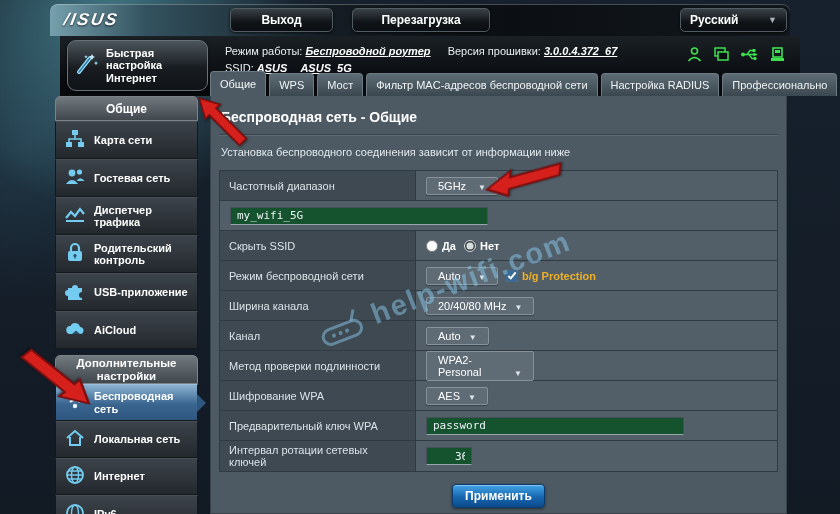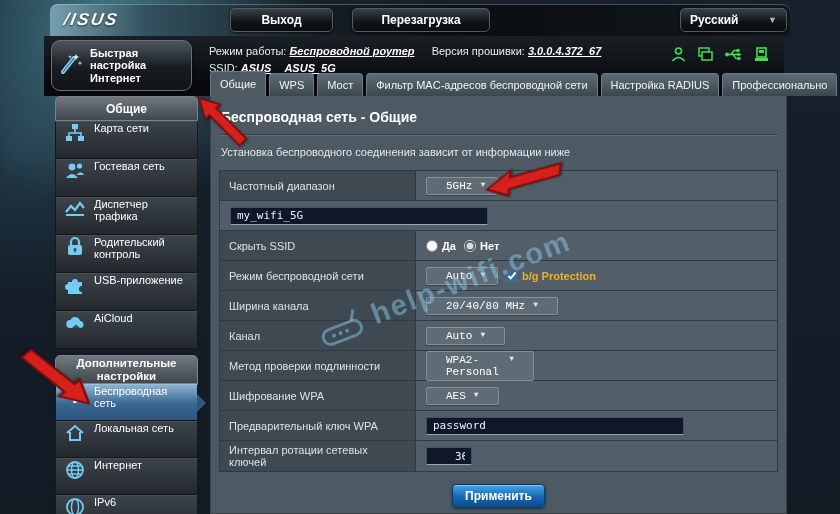--- a/index.html
+++ b/index.html
@@ -28,21 +28,21 @@
     background:linear-gradient(180deg,#3a4147,#101418 60%,#0b0e11);
     border:1px solid #515b62; border-radius:5px; color:#fff; font-weight:bold; font-size:12px;
     box-shadow:0 1px 3px rgba(0,0,0,.7); cursor:pointer;
   }
   .btn-logout{ left:180px; top:4px; width:103px; }
   .btn-reboot{ left:290px; top:4px; width:138px;margin-left:12px; }
   .lang-btn{ left:630px; top:4px; width:107px; justify-content:space-between; padding:0 9px; }
   .lang-caret{ font-size:9px; color:#aab3ba; }
   
   .infostrip{
-    position:absolute; left:44px; top:36px; width:740px; height:60px;
+    position:absolute; left:60px; top:36px; width:740px; height:60px;
     background:linear-gradient(180deg,#1a2025,#07090c 80%);
   }
   .quick-btn{
     position:absolute; left:7px; top:4px; width:141px; height:51px;
     border:1px solid #687178; border-radius:9px;
     background:linear-gradient(180deg,#4c555c,#181c20 55%,#101317);
     display:flex; align-items:center; gap:6px; padding:0 6px;
     color:#fff; font-weight:bold; font-size:11px; line-height:1.15; cursor:pointer;
     box-shadow:0 1px 3px rgba(0,0,0,.6);
   }
@@ -64,24 +64,24 @@
   
   .sidebar{ position:absolute; left:55px; top:96px; width:143px; z-index:2; }
   .side-header{
     height:25px; display:flex; align-items:center; justify-content:center; text-align:center;
     background:linear-gradient(180deg,#71787e,#40474d);
     border:1px solid #7b8288; border-radius:5px 5px 0 0;
     color:#fff; font-weight:bold; font-size:12px;
   }
   .side-header.tall{ height:29px; line-height:1.1; font-size:11.5px; margin-top:6px; }
   .side-item{
-    height:38px; display:flex; gap:8px; padding:0 8px; position:relative;
+    height:38px; display:flex; align-items:center; gap:8px; padding:0 8px; position:relative;
     background:linear-gradient(180deg,#3c434a,#23282d);
     border:1px solid #14181b; border-top:1px solid #474e54;
-    color:#fff; font-weight:normal; font-size:11px; line-height:1.1; cursor:pointer;
+    color:#fff; font-weight:bold; font-size:11px; line-height:1.1; cursor:pointer;
   }
   .side-item.h37{ height:37px; }
   .side-item svg{ flex:0 0 auto; }
   .side-item.selected{
     background:linear-gradient(180deg,#8ab2d2,#3a658f 55%,#2d5680);
     border-top-color:#9cc0dc;
   }
   .side-item.selected::after{
     content:""; position:absolute; right:-9px; top:50%; margin-top:-9px;
     border-left:9px solid #2d5680; border-top:9px solid transparent; border-bottom:9px solid transparent;
@@ -96,30 +96,30 @@
   .panel-desc{ margin:10px 10px 9px; font-size:11px; color:#e3eaee; }
   .ftable{ margin:12px 8px; border:1px solid #303a42; }
   .frow{ display:flex; height:30px; border-bottom:1px solid #303a42; }
   .frow:last-child{ border-bottom:none; }
   .fl{
     width:196px; background:#3e4951; border-right:1px solid #303a42;
     display:flex; align-items:center; padding:0 9px; font-size:11px; color:#dbe3e8;
   }
   .fv{ flex:1; background:#525f69; display:flex; align-items:center; gap:8px; padding:0 10px; }
   .sel{
-    display:inline-flex; align-items:flex-start; gap:8px;
-    background:#5f6c76; border:1px solid #87929a; border-radius:2px; padding:2px 19px;
-    font-family:Liberation Mono, monospace; font-size:11px; color:#fff; cursor:pointer;
+    display:inline-flex; align-items:flex-end; gap:8px;
+    background:#5f6c76; border:1px solid #87929a; border-radius:2px; padding:2px 11px;
+    font-family:Liberation Sans, sans-serif; font-size:11px; color:#fff; cursor:pointer;
     box-shadow:0 1px 1px rgba(0,0,0,.3);
   }
   .sel .car{ font-size:8px; color:#dfe5e9; }
   .sel.w72{ width:72px; justify-content:space-between; }
   .sel.w130{ width:108px; justify-content:space-between; }
   .inp{
-    background:#0f172a; border:1px solid #45505a; border-bottom:1px solid #9aa5ad;
+    background:#14532d; border:1px solid #45505a; border-bottom:1px solid #9aa5ad;
     border-radius:1px; padding:2px 6px; height:18px;
     font-family:"DejaVu Sans Mono", monospace; font-size:11px; color:#ecf2f6;
   }
   .inp.wide{ width:258px; } .inp.tiny{ width:46px;padding-left:28px; }
   .radio-lbl, .chk-lbl{ font-size:11px; font-weight:bold; color:#fff; display:flex; align-items:flex-end; gap:4px; cursor:pointer; }
   input[type=radio]{ accent-color:#d6dde2; width:12px; height:12px; margin:0; cursor:pointer; }
   input[type=checkbox]{ accent-color:#3b6a94; width:12px; height:12px; margin:0; cursor:pointer; }
   .bg-label{ font-size:11px; font-weight:bold; color:#edb028; }
   .apply-row{ display:flex; justify-content:center; margin-top:11px; }
   .apply-btn{

